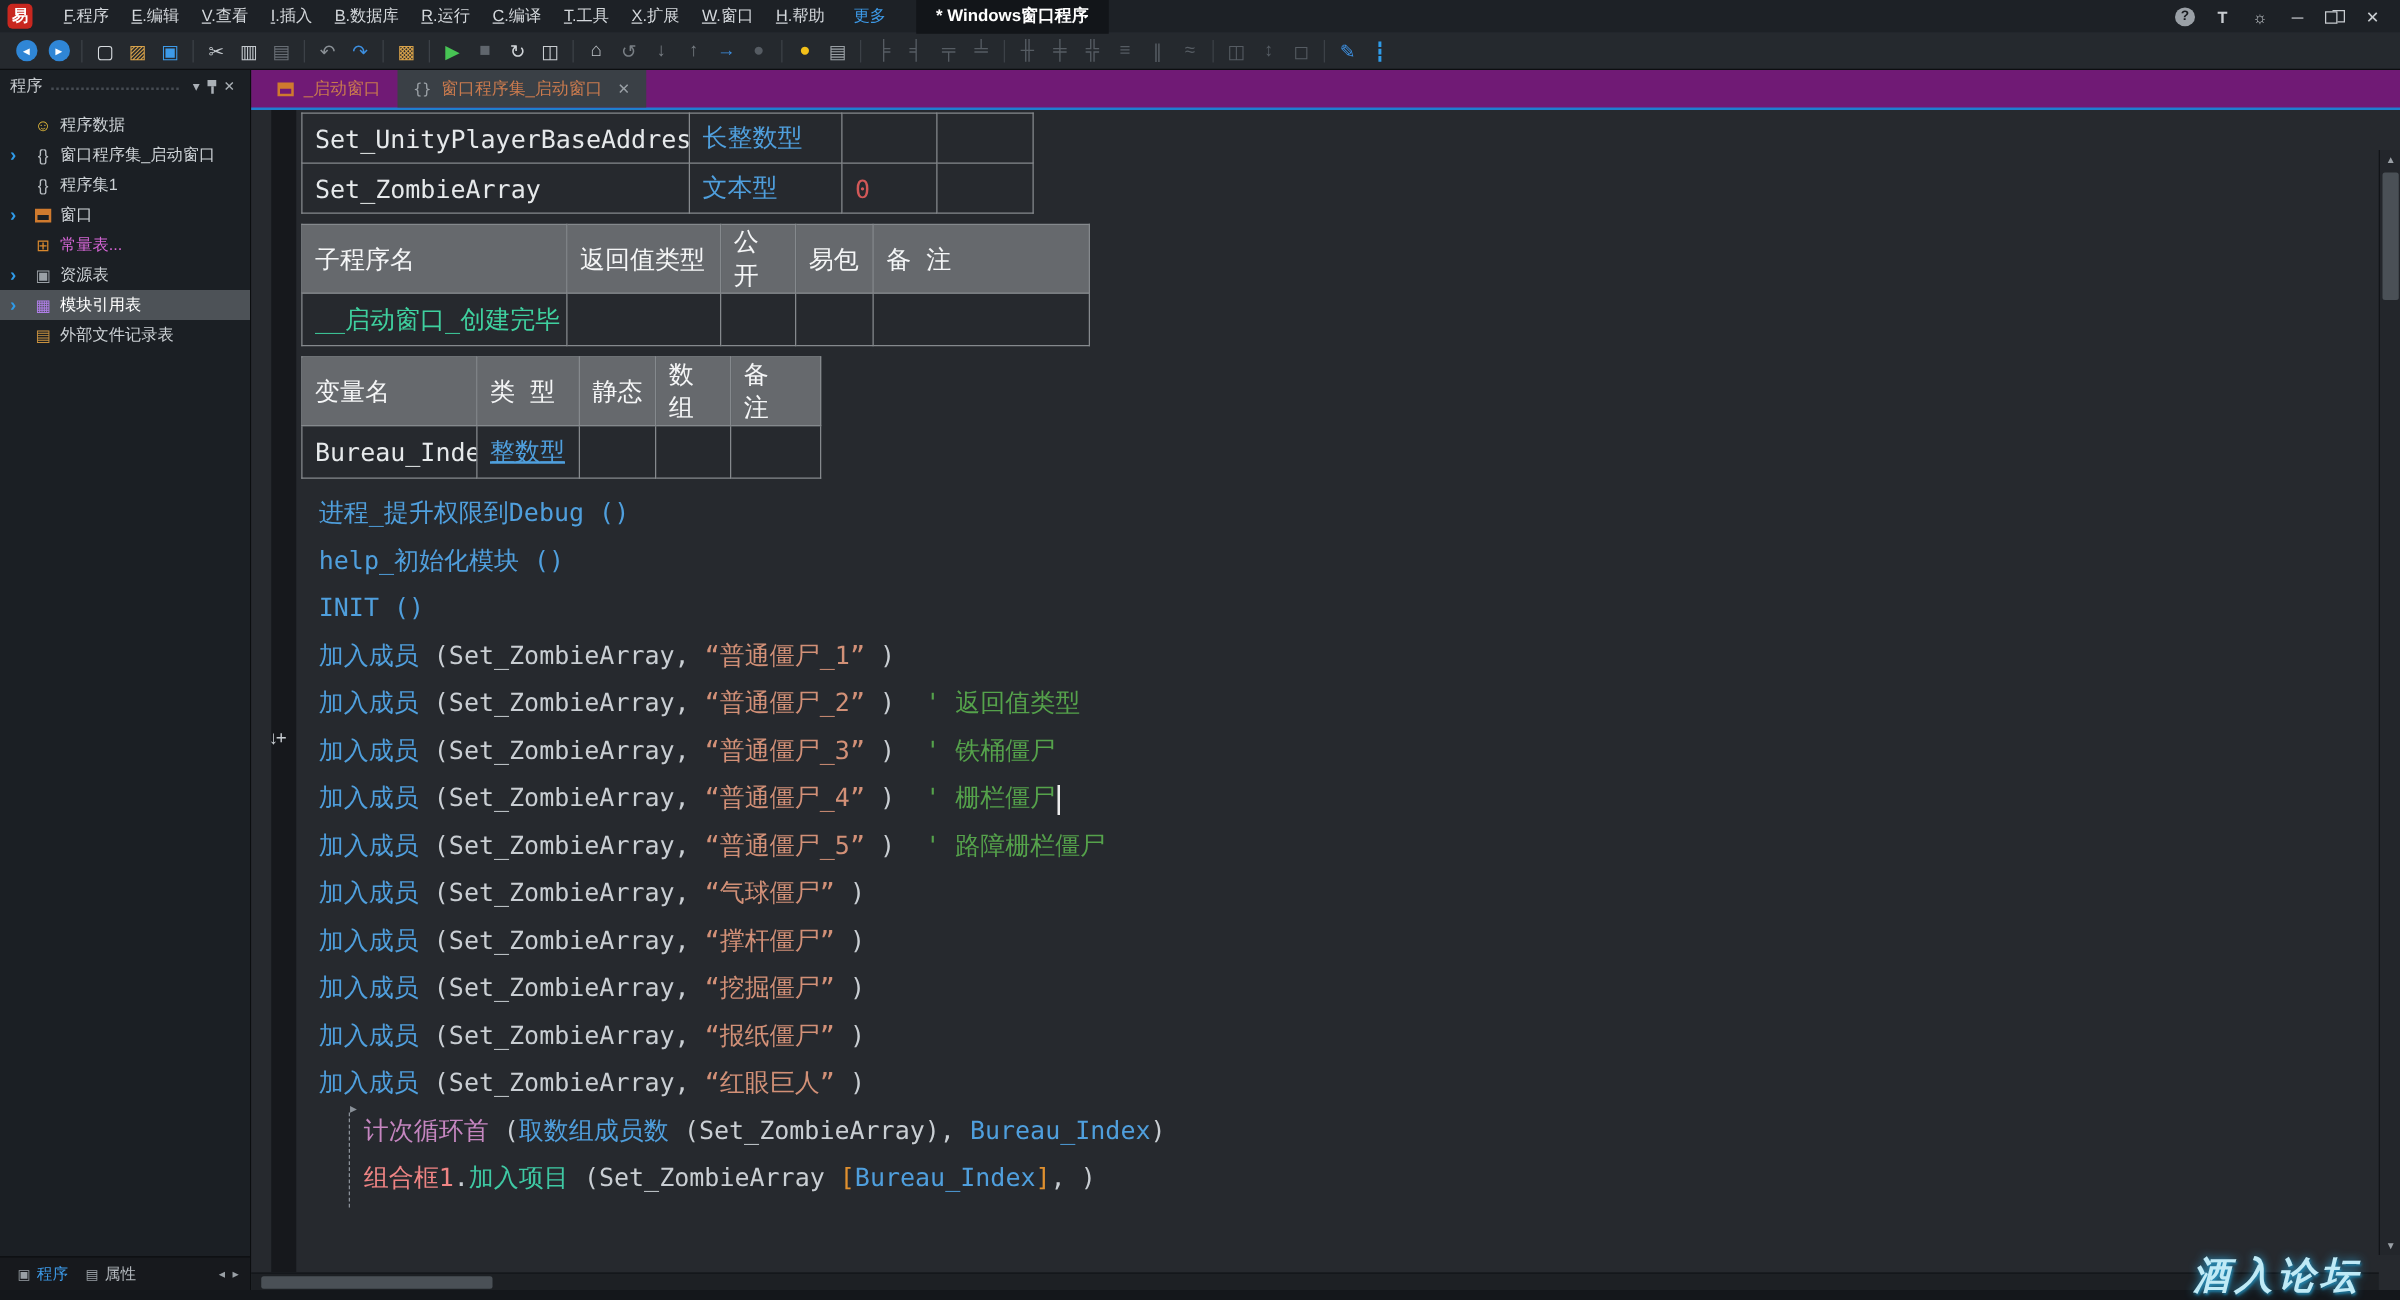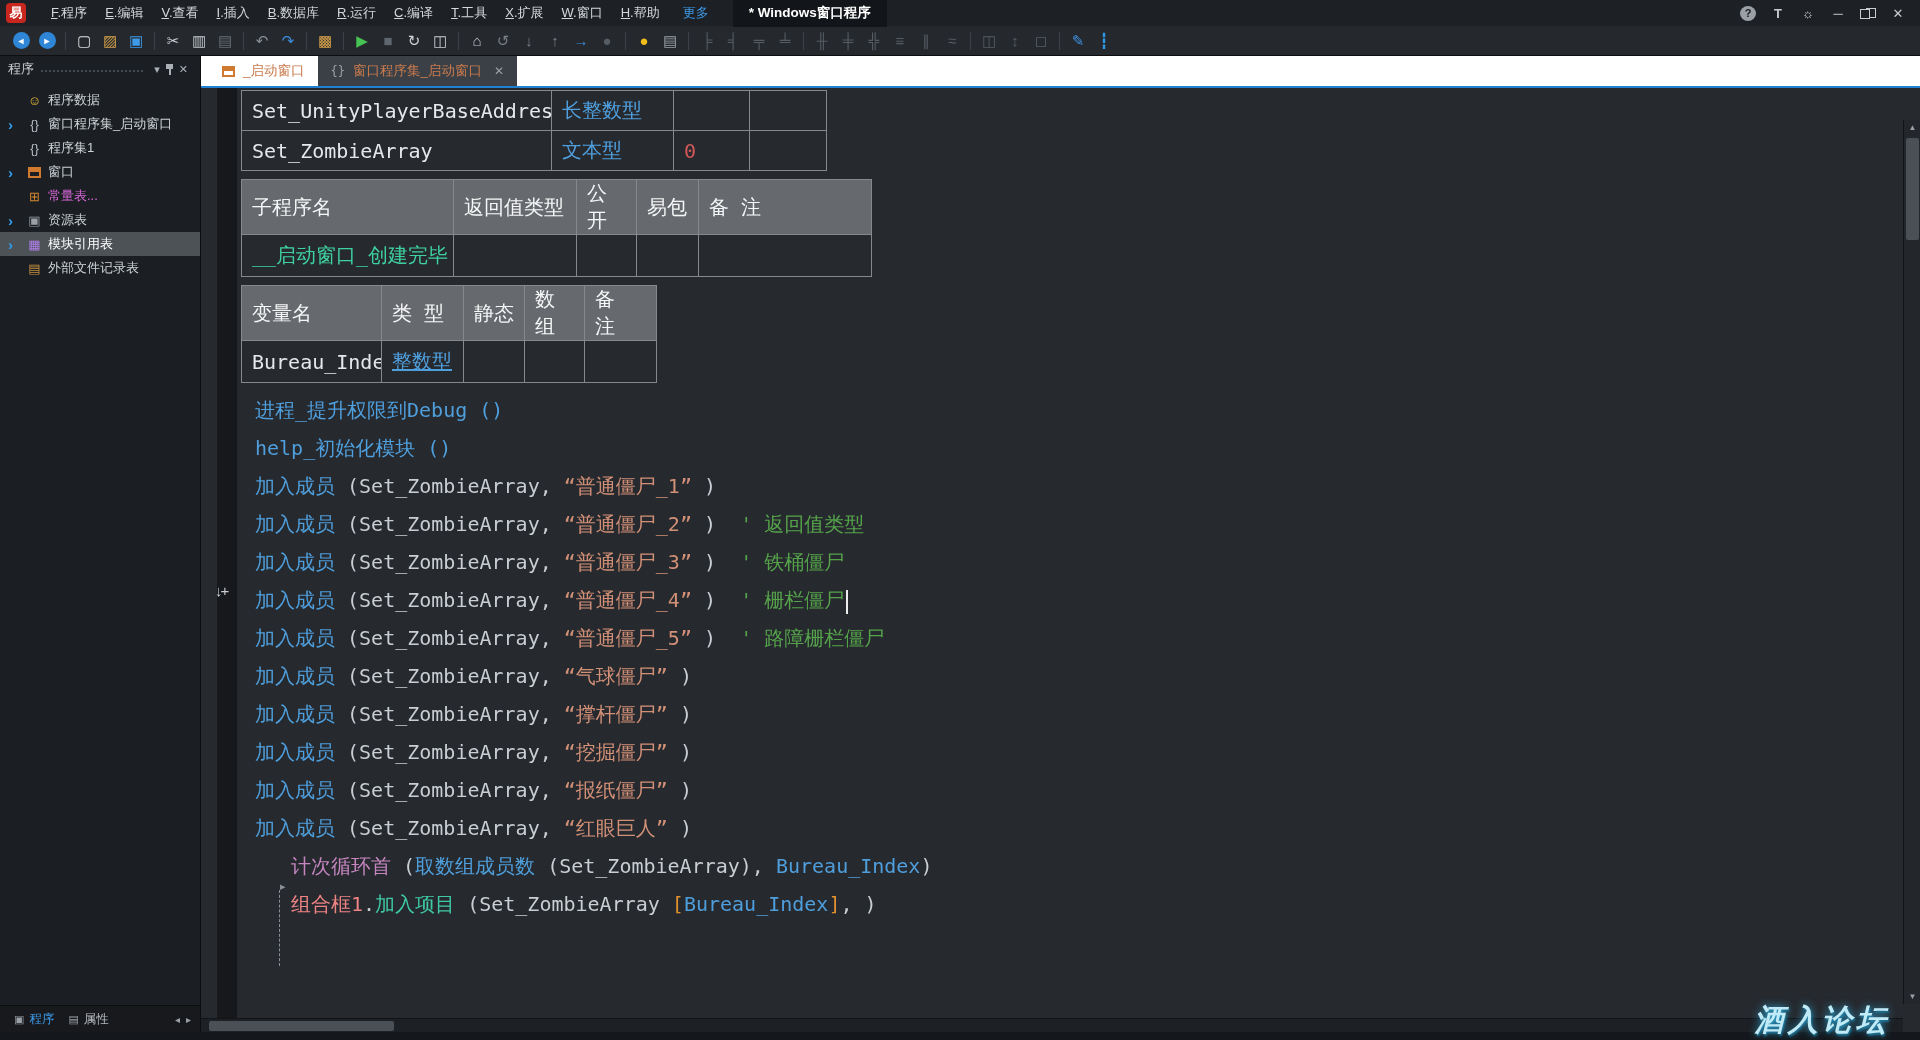--- a/index.html
+++ b/index.html
@@ -47,21 +47,21 @@
   .winico{width:13px;height:11px;border:2px solid #cf7a2e;border-top:5px solid #cf7a2e;display:inline-block;}
   .magenta{color:#d465d4;}
   .sb-bottom{margin-top:auto;height:27px;background:#17191d;border-top:1px solid #0c0e10;display:flex;align-items:center;font-size:12.5px;padding:0 7px;}
   .sbt{display:flex;gap:5px;padding:0 7px;align-items:center;color:#b4b9be;}
   .sbt .dicon{font-size:11px;color:#9aa0a6;}
   .sbt.active{color:#3d9ae8;}
   .sb-arrows{margin-left:auto;color:#9aa0a6;font-size:10px;display:flex;gap:6px;padding-right:2px;}
 
   
   .editor{flex:1;position:relative;display:flex;flex-direction:column;background:#26292e;min-width:0;}
-  .tabbar{height:32px;background:#ffffff;border-bottom:2px solid #1f7fd0;display:flex;align-items:stretch;padding-left:8px;}
+  .tabbar{height:32px;background:#701a75;border-bottom:2px solid #1f7fd0;display:flex;align-items:stretch;padding-left:8px;}
   .etab{display:flex;align-items:center;padding:0 13px;gap:8px;color:#c97a4e;font-size:13.5px;cursor:default;}
   .etab.active{background:#3a4046;}
   .etab .eico{color:#9aa0a6;font-size:12px;font-family:"DejaVu Sans Mono",monospace;}
   .etab .close{color:#9aa0a6;font-size:12px;margin-left:4px;}
 
   .content{flex:1;position:relative;overflow:hidden;padding:2px 0 0 40px;}
   .gutter{position:absolute;left:16px;top:0;bottom:0;width:20px;background:#16181c;}
 
   table{border-collapse:collapse;table-layout:fixed;margin-bottom:8px;font-family:"DejaVu Sans Mono",monospace;font-size:20px;position:relative;}
   th{background:#66696d;color:#f5f6f7;font-weight:normal;text-align:left;padding:0 10px;height:38px;border:1px solid #85898d;font-size:20px;}
@@ -341,20 +341,21 @@
               <td></td>
               <td></td>
               <td></td>
             </tr>
           </tbody>
       </table>
 
       <div class="code" id="code">
           <div class="cline"><span class="fn">进程_提升权限到Debug ()</span></div>
           <div class="cline"><span class="fn">help_初始化模块 ()</span></div>
+          <div class="cline"><span class="fn">INIT ()</span></div>
           <div class="cline"><span class="fn">加入成员</span><span class="pln"> (Set_ZombieArray, </span><span class="str">“普通僵尸_1”</span><span class="pln"> )</span></div>
           <div class="cline"><span class="fn">加入成员</span><span class="pln"> (Set_ZombieArray, </span><span class="str">“普通僵尸_2”</span><span class="pln"> )</span><span class="cmt">  ' 返回值类型</span></div>
           <div class="cline"><span class="fn">加入成员</span><span class="pln"> (Set_ZombieArray, </span><span class="str">“普通僵尸_3”</span><span class="pln"> )</span><span class="cmt">  ' 铁桶僵尸</span></div>
           <div class="cline"><span class="fn">加入成员</span><span class="pln"> (Set_ZombieArray, </span><span class="str">“普通僵尸_4”</span><span class="pln"> )</span><span class="cmt">  ' 栅栏僵尸</span><span class="caret"></span></div>
           <div class="cline"><span class="fn">加入成员</span><span class="pln"> (Set_ZombieArray, </span><span class="str">“普通僵尸_5”</span><span class="pln"> )</span><span class="cmt">  ' 路障栅栏僵尸</span></div>
           <div class="cline"><span class="fn">加入成员</span><span class="pln"> (Set_ZombieArray, </span><span class="str">“气球僵尸”</span><span class="pln"> )</span></div>
           <div class="cline"><span class="fn">加入成员</span><span class="pln"> (Set_ZombieArray, </span><span class="str">“撑杆僵尸”</span><span class="pln"> )</span></div>
           <div class="cline"><span class="fn">加入成员</span><span class="pln"> (Set_ZombieArray, </span><span class="str">“挖掘僵尸”</span><span class="pln"> )</span></div>
           <div class="cline"><span class="fn">加入成员</span><span class="pln"> (Set_ZombieArray, </span><span class="str">“报纸僵尸”</span><span class="pln"> )</span></div>
           <div class="cline"><span class="fn">加入成员</span><span class="pln"> (Set_ZombieArray, </span><span class="str">“红眼巨人”</span><span class="pln"> )</span></div>

